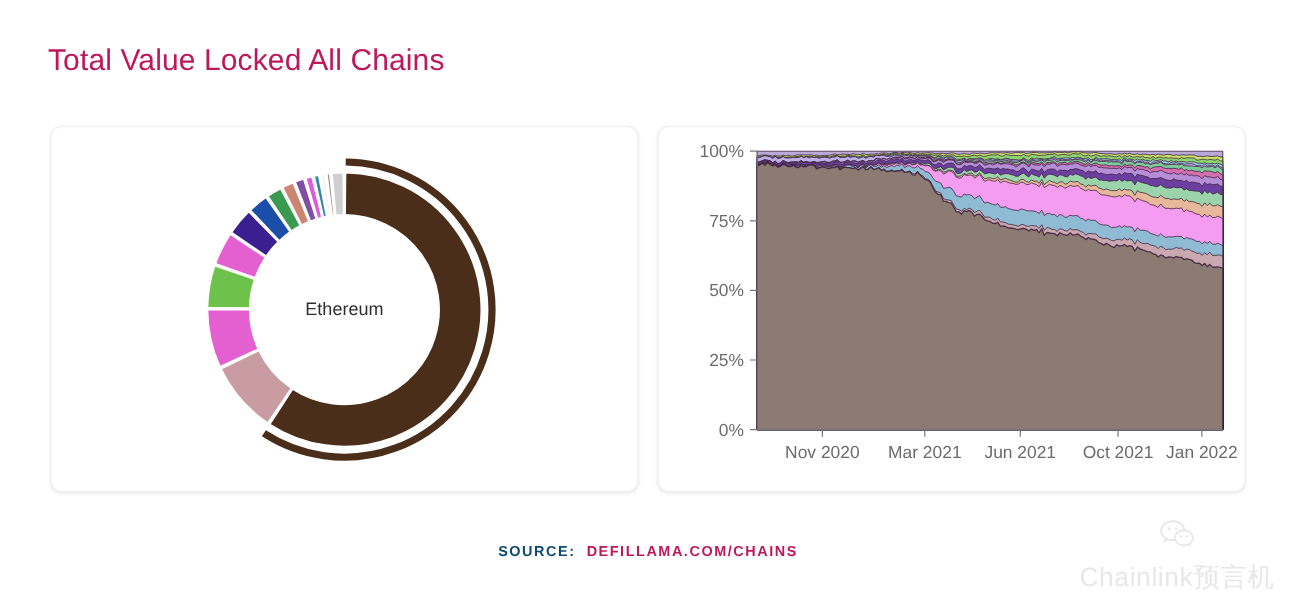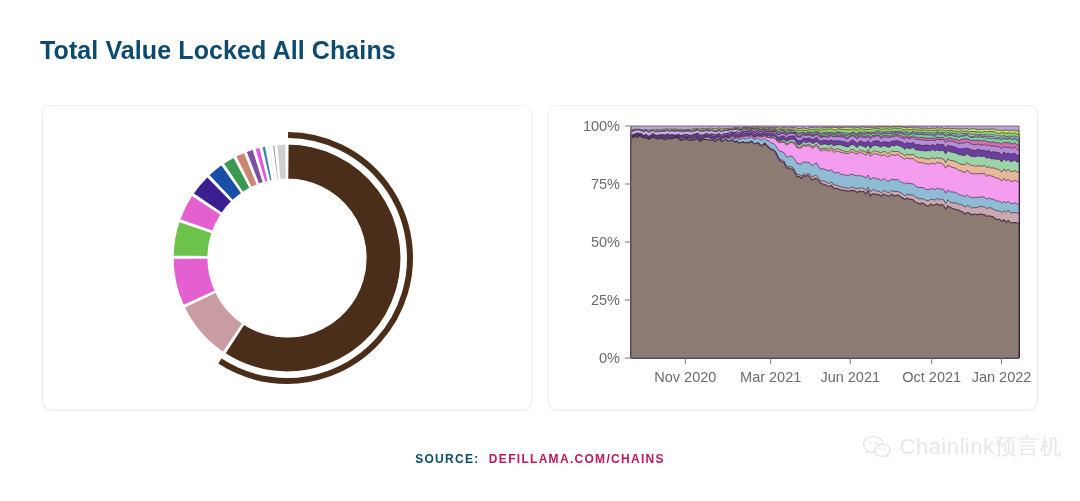--- a/index.html
+++ b/index.html
@@ -9,22 +9,22 @@
     font-family: "Liberation Sans", sans-serif;
     overflow: hidden;
   }
   .page { position: relative; width: 1080px; height: 501px; background: #ffffff; }
 
   
   .page-title {
     position: absolute;
     left: 40px; top: 36px;
     font-size: 25px;
-    font-weight: 700;
-    color: #0c4a6e;
+    font-weight: 400;
+    color: #be185d;
     letter-spacing: 0.1px;
   }
 
   
   .card {
     position: absolute;
     background: #ffffff;
     border: 1px solid #f0f0f0;
     border-radius: 9px;
     box-shadow: 0 1px 3px rgba(0,0,0,0.055), 0 0 1px rgba(0,0,0,0.04);
@@ -70,20 +70,21 @@
 
   
   .watermark {
     position: absolute;
     right: 18px; top: 432px;
     display: flex; align-items: center; gap: 8px;
     color: #e7e7e9;
     font-size: 22px;
     letter-spacing: 0.5px;
     user-select: none;
+    flex-direction: column;
   }
   .wechat-icon { width: 30px; height: 26px; display: block; }
 </style>
 </head>
 <body>
 
 <div class="page">
 
   <div class="page-title">Total Value Locked All Chains</div>
 
@@ -101,20 +102,21 @@
           <path d="M88.62127296055789 38.23445372914023 A114 114 0 0 1 97.2431991960465 34.321922874178654 L110.37028716217259 66.7669465531589 A79 79 0 0 0 104.39544354284274 69.47826179475507 Z" fill="#cb8570" stroke="#ffffff" stroke-width="1.2"></path>
           <path d="M99.09404801741658 33.59180909159963 A114 114 0 0 1 106.00809238900416 31.185707662249058 L116.44420437483622 64.59360443261119 A79 79 0 0 0 111.65289292435008 66.26099051084536 Z" fill="#7e4fa2" stroke="#ffffff" stroke-width="1.2"></path>
           <path d="M107.9123407772407 30.609040018820238 A114 114 0 0 1 112.90767360206378 29.26605827323003 L121.2254931102021 63.26332108408046 A79 79 0 0 0 117.76381510001768 64.19398387269122 Z" fill="#e058e0" stroke="#ffffff" stroke-width="1.2"></path>
           <path d="M114.84437365201686 28.810097297278574 A114 114 0 0 1 118.50564378736814 28.0446845790496 L125.10478823861477 62.416930541622094 A79 79 0 0 0 122.56759226762571 62.947348127061474 Z" fill="#3385ad" stroke="#ffffff" stroke-width="1.2"></path>
           <path d="M120.46280714947036 27.686607675125344 A114 114 0 0 1 123.44889478861974 27.207886285069463 L128.53037445878036 61.83704400456568 A79 79 0 0 0 126.46106811235227 62.16878952925353 Z" fill="#f2f2f2" stroke="#ffffff" stroke-width="1.2"></path>
           <path d="M125.41990941358377 26.93620845517387 A114 114 0 0 1 127.71181017134461 26.664213988983462 L131.4845000310195 61.460288641488546 A79 79 0 0 0 129.89625301467646 61.648776034725756 Z" fill="#9f8f86" stroke="#ffffff" stroke-width="1.2"></path>
           <path d="M129.69166392352793 26.46701709487897 A114 114 0 0 1 139.00517495318562 26.004340770684465 L139.31060369562863 61.00300807793046 A79 79 0 0 0 132.8565039470062 61.32363465346876 Z" fill="#cfcfcf" stroke="#ffffff" stroke-width="1.2"></path>
           <path d="M141.07336386629999 17.00468346310693 A123 123 0 1 1 72.91580444424537 243.09563864023187" fill="none" stroke="#4b2e1a" stroke-width="6"></path>
         </svg>
       <div class="center-label">
+        <div>Ethereum</div>
       </div>
     </div>
   </div>
 
   <div class="card" id="card-area">
     <div class="area-wrap">
       <svg id="area-svg" width="490" height="305" viewBox="0 0 490 305">
           <rect x="82" y="20" width="388" height="232" fill="#b8a9d8"></rect>
           <path d="M82 252 L82.00 20.00 L84.16 20.00 L86.31 20.00 L88.47 20.00 L90.62 20.00 L92.78 20.00 L94.93 20.00 L97.09 20.00 L99.24 20.00 L101.40 20.00 L103.56 20.00 L105.71 20.00 L107.87 20.00 L110.02 20.00 L112.18 20.00 L114.33 20.00 L116.49 20.00 L118.64 20.00 L120.80 20.00 L122.96 20.00 L125.11 20.00 L127.27 20.00 L129.42 20.00 L131.58 20.00 L133.73 20.00 L135.89 20.00 L138.04 20.00 L140.20 20.00 L142.36 20.00 L144.51 20.00 L146.67 20.00 L148.82 20.00 L150.98 20.00 L153.13 20.00 L155.29 20.00 L157.44 20.00 L159.60 20.00 L161.76 20.00 L163.91 20.00 L166.07 20.00 L168.22 20.00 L170.38 20.00 L172.53 20.00 L174.69 20.00 L176.84 20.00 L179.00 20.00 L181.16 20.00 L183.31 20.00 L185.47 20.00 L187.62 20.00 L189.78 20.00 L191.93 20.00 L194.09 20.00 L196.24 20.00 L198.40 20.00 L200.56 20.00 L202.71 20.00 L204.87 20.00 L207.02 20.00 L209.18 20.00 L211.33 20.00 L213.49 20.00 L215.64 20.00 L217.80 20.00 L219.96 20.00 L222.11 20.00 L224.27 20.00 L226.42 20.00 L228.58 20.00 L230.73 20.00 L232.89 20.00 L235.04 20.00 L237.20 20.00 L239.36 20.00 L241.51 20.00 L243.67 20.00 L245.82 20.00 L247.98 20.00 L250.13 20.00 L252.29 20.00 L254.44 20.00 L256.60 20.00 L258.76 20.00 L260.91 20.00 L263.07 20.00 L265.22 20.00 L267.38 20.00 L269.53 20.00 L271.69 20.00 L273.84 20.00 L276.00 20.00 L278.16 20.00 L280.31 20.00 L282.47 20.00 L284.62 20.00 L286.78 20.00 L288.93 20.00 L291.09 20.00 L293.24 20.00 L295.40 20.00 L297.56 20.00 L299.71 20.00 L301.87 20.00 L304.02 20.00 L306.18 20.00 L308.33 20.00 L310.49 20.00 L312.64 20.00 L314.80 20.00 L316.96 20.00 L319.11 20.00 L321.27 20.00 L323.42 20.00 L325.58 20.00 L327.73 20.00 L329.89 20.00 L332.04 20.00 L334.20 20.00 L336.36 20.00 L338.51 20.00 L340.67 20.00 L342.82 20.00 L344.98 20.00 L347.13 20.00 L349.29 20.00 L351.44 20.00 L353.60 20.00 L355.76 20.00 L357.91 20.00 L360.07 20.00 L362.22 20.00 L364.38 20.00 L366.53 20.00 L368.69 20.00 L370.84 20.00 L373.00 20.00 L375.16 20.00 L377.31 20.00 L379.47 20.00 L381.62 20.00 L383.78 20.00 L385.93 20.00 L388.09 20.00 L390.24 20.00 L392.40 20.00 L394.56 20.00 L396.71 20.00 L398.87 20.00 L401.02 20.00 L403.18 20.00 L405.33 20.00 L407.49 20.00 L409.64 20.00 L411.80 20.00 L413.96 20.00 L416.11 20.00 L418.27 20.00 L420.42 20.00 L422.58 20.00 L424.73 20.00 L426.89 20.00 L429.04 20.00 L431.20 20.00 L433.36 20.00 L435.51 20.00 L437.67 20.00 L439.82 20.00 L441.98 20.00 L444.13 20.00 L446.29 20.00 L448.44 20.00 L450.60 20.00 L452.76 20.00 L454.91 20.00 L457.07 20.00 L459.22 20.00 L461.38 20.00 L463.53 20.00 L465.69 20.00 L467.84 20.00 L470.00 20.00 L470 252 Z" fill="#b8a9d8" stroke="rgba(60,30,60,0.85)" stroke-width="0.75" stroke-linejoin="round"></path>
           <path d="M82 252 L82.00 23.82 L84.16 23.70 L86.31 23.18 L88.47 23.26 L90.62 23.28 L92.78 23.64 L94.93 24.18 L97.09 23.44 L99.24 24.02 L101.40 24.10 L103.56 23.32 L105.71 23.95 L107.87 23.34 L110.02 24.07 L112.18 24.03 L114.33 23.22 L116.49 23.01 L118.64 23.00 L120.80 23.13 L122.96 23.17 L125.11 23.12 L127.27 23.02 L129.42 23.70 L131.58 23.23 L133.73 23.81 L135.89 23.73 L138.04 23.43 L140.20 23.55 L142.36 23.38 L144.51 22.83 L146.67 22.29 L148.82 22.86 L150.98 23.10 L153.13 22.28 L155.29 22.67 L157.44 22.59 L159.60 22.95 L161.76 22.09 L163.91 22.55 L166.07 22.87 L168.22 22.75 L170.38 21.74 L172.53 22.76 L174.69 22.86 L176.84 22.34 L179.00 22.60 L181.16 22.13 L183.31 22.36 L185.47 21.46 L187.62 21.53 L189.78 21.46 L191.93 22.37 L194.09 21.56 L196.24 21.01 L198.40 21.16 L200.56 21.66 L202.71 21.18 L204.87 20.95 L207.02 21.51 L209.18 20.97 L211.33 21.64 L213.49 21.93 L215.64 21.02 L217.80 21.77 L219.96 21.65 L222.11 21.51 L224.27 21.15 L226.42 21.53 L228.58 21.53 L230.73 22.23 L232.89 21.85 L235.04 21.72 L237.20 21.83 L239.36 22.14 L241.51 21.76 L243.67 21.46 L245.82 21.50 L247.98 22.31 L250.13 22.59 L252.29 22.33 L254.44 21.93 L256.60 22.41 L258.76 22.65 L260.91 21.68 L263.07 21.57 L265.22 21.90 L267.38 21.65 L269.53 21.83 L271.69 22.17 L273.84 21.92 L276.00 21.35 L278.16 21.20 L280.31 21.55 L282.47 21.27 L284.62 21.37 L286.78 21.59 L288.93 21.33 L291.09 21.22 L293.24 21.74 L295.40 21.48 L297.56 21.03 L299.71 21.02 L301.87 21.40 L304.02 20.96 L306.18 21.97 L308.33 21.59 L310.49 21.28 L312.64 20.98 L314.80 21.02 L316.96 21.60 L319.11 21.17 L321.27 21.46 L323.42 21.40 L325.58 21.16 L327.73 21.34 L329.89 20.50 L332.04 21.11 L334.20 20.92 L336.36 21.17 L338.51 20.71 L340.67 21.40 L342.82 21.03 L344.98 20.37 L347.13 20.77 L349.29 20.45 L351.44 20.67 L353.60 21.11 L355.76 21.54 L357.91 21.54 L360.07 21.53 L362.22 21.21 L364.38 20.99 L366.53 21.76 L368.69 21.91 L370.84 21.94 L373.00 22.33 L375.16 22.04 L377.31 22.16 L379.47 22.66 L381.62 22.51 L383.78 21.90 L385.93 22.63 L388.09 21.51 L390.24 22.46 L392.40 21.65 L394.56 22.65 L396.71 22.67 L398.87 22.02 L401.02 23.07 L403.18 22.42 L405.33 22.56 L407.49 22.82 L409.64 23.06 L411.80 22.58 L413.96 23.25 L416.11 22.45 L418.27 22.73 L420.42 23.35 L422.58 22.75 L424.73 22.73 L426.89 22.97 L429.04 23.63 L431.20 22.96 L433.36 23.50 L435.51 23.12 L437.67 23.04 L439.82 23.36 L441.98 22.96 L444.13 23.13 L446.29 23.13 L448.44 24.24 L450.60 24.22 L452.76 24.37 L454.91 24.28 L457.07 23.89 L459.22 24.36 L461.38 24.46 L463.53 24.26 L465.69 23.94 L467.84 24.81 L470.00 24.75 L470 252 Z" fill="#c8e06a" stroke="rgba(60,30,60,0.85)" stroke-width="0.75" stroke-linejoin="round"></path>

